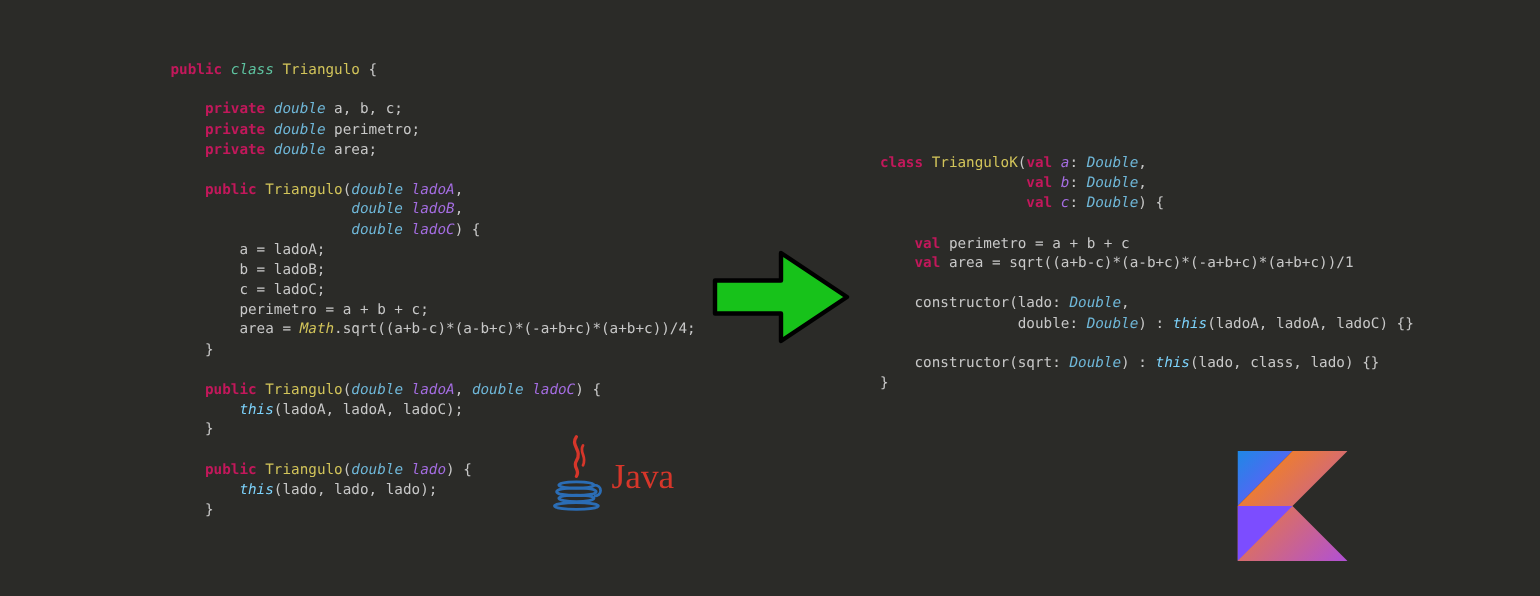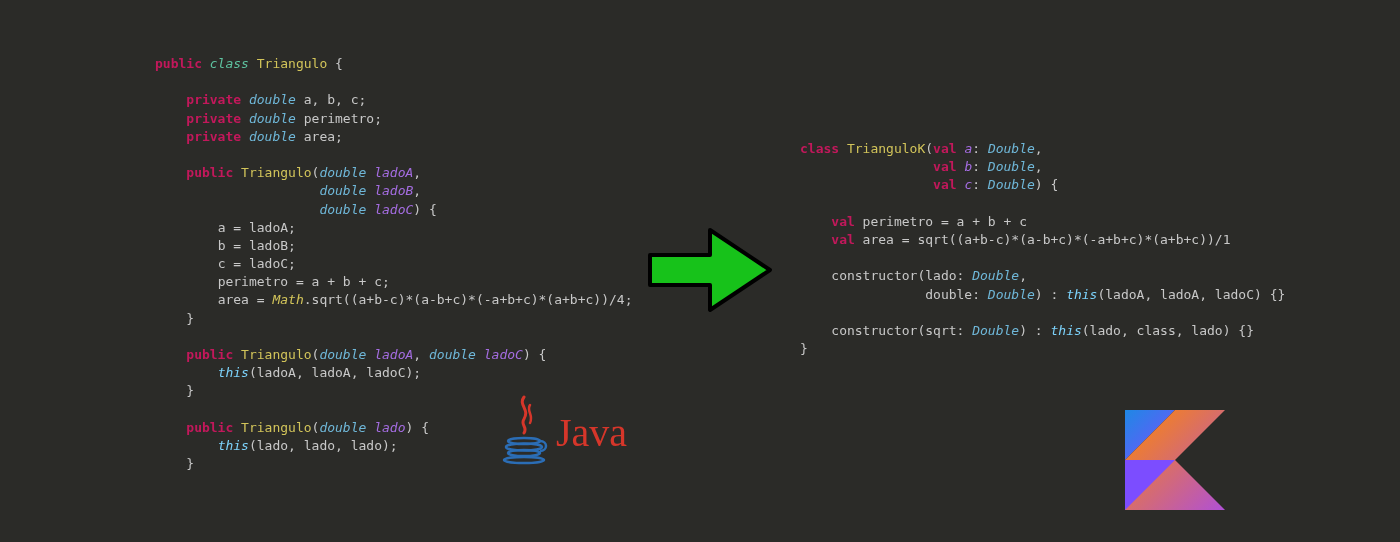--- a/index.html
+++ b/index.html
@@ -52,21 +52,21 @@
     top: 395px;
     display: flex;
     align-items: center;
   }
   .java-logo .cup {
     display:inline-block;
     margin-right: 8px;
   }
   .java-logo .word {
     font-family: "Georgia", serif;
-    font-size: 40px;
+    font-size: 32px;
     color: #d6362a;
     font-weight: normal;
   }
 
   
   .kotlin-logo {
     position: absolute;
     left: 1125px;
     top: 410px;
   }

